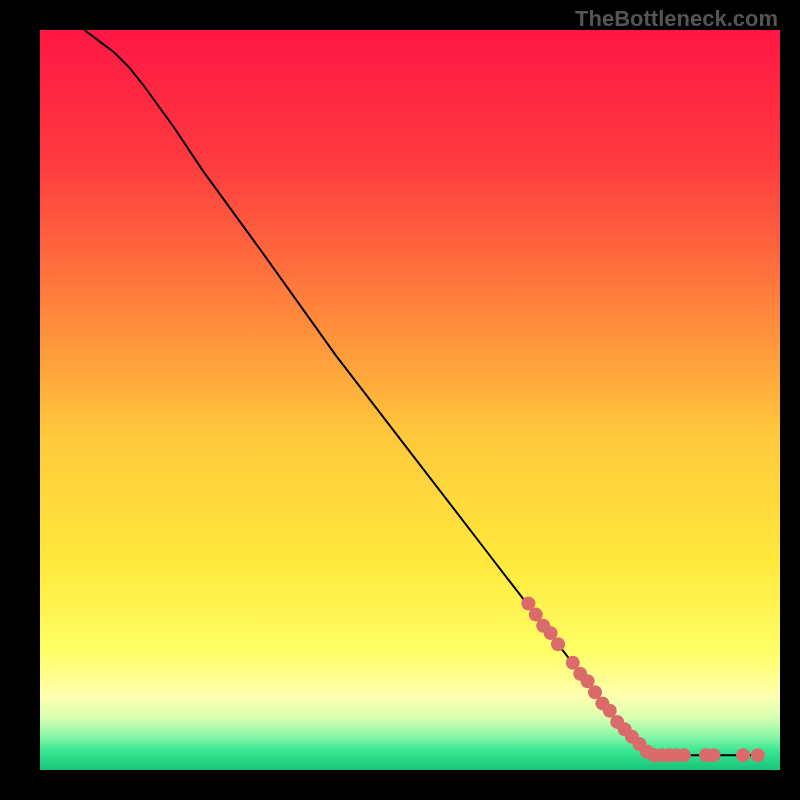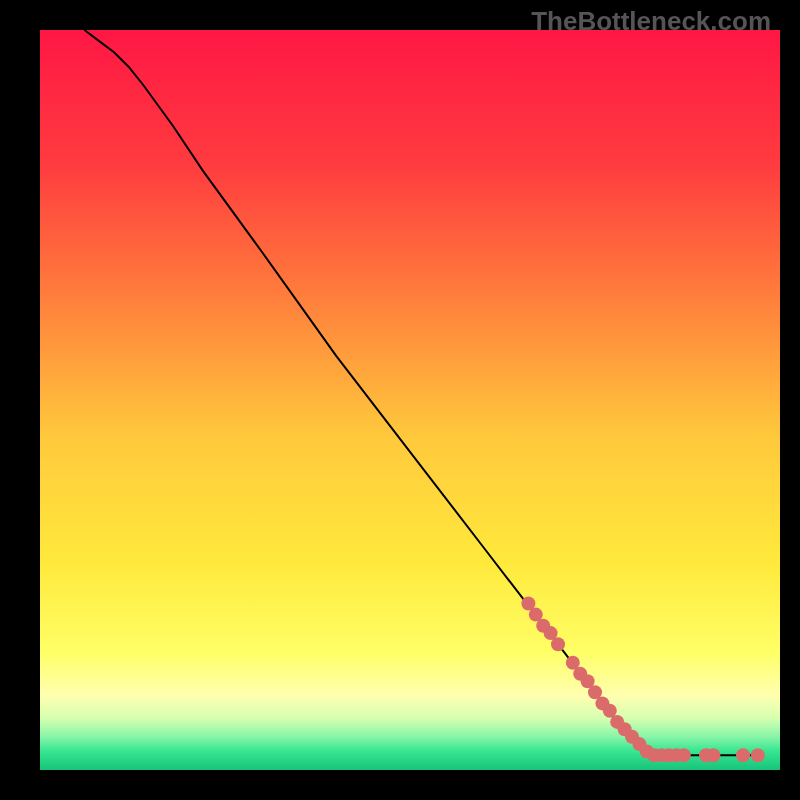--- a/index.html
+++ b/index.html
@@ -12,22 +12,22 @@
     font-family: Arial, sans-serif;
   }
   .container {
     position: relative;
     width: 800px;
     height: 800px;
   }
   .watermark {
     position: absolute;
     top: 6px;
-    right: 29px;
-    font-size: 26px;
+    right: 22px;
+    font-size: 22px;
     font-weight: bold;
     color: #555;
     z-index: 10;
   }
   svg {
     position: absolute;
     top: 0;
     left: 0;
   }
 </style>

